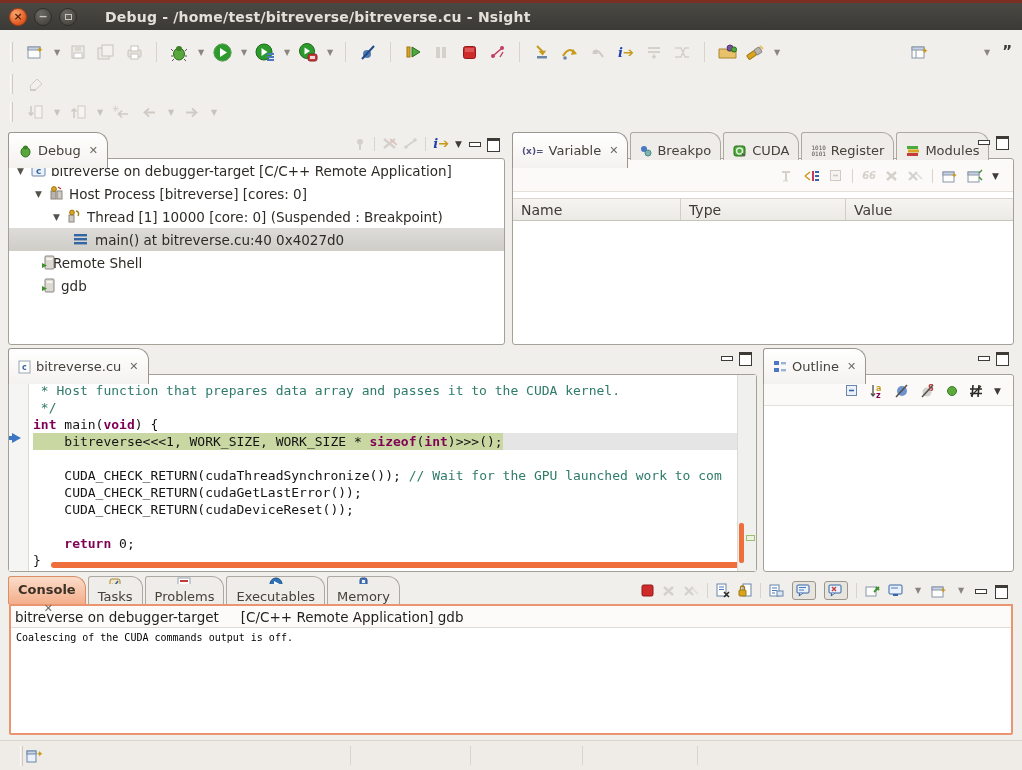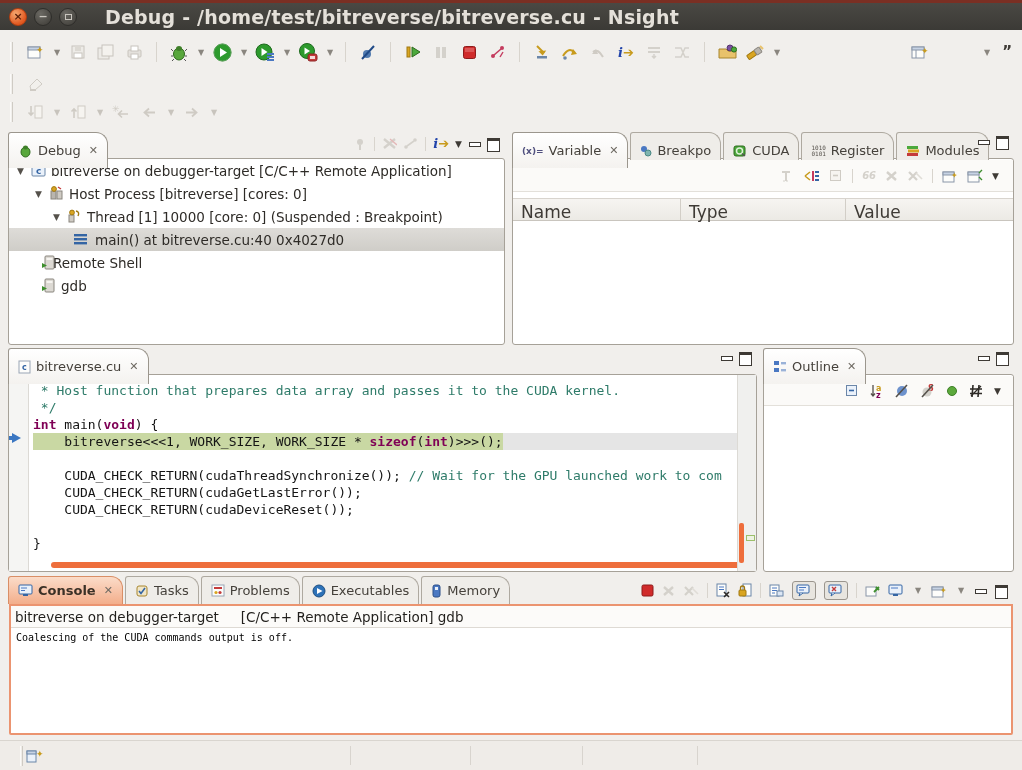--- a/index.html
+++ b/index.html
@@ -10,21 +10,21 @@
   
   .titlebar { position:absolute; left:0; top:0; width:1022px; height:30px;
     background:linear-gradient(#4A4843,#3B3A36); border-top:3px solid #7A2F23;
     display:flex; align-items:center; }
   .winbtns { display:flex; gap:7px; margin-left:9px; }
   .winbtn { width:18px; height:18px; border-radius:50%; display:flex; align-items:center;
     justify-content:center; font-size:11px; font-weight:bold; cursor:default; }
   .winbtn.close { background:radial-gradient(circle at 35% 30%,#F6A871,#E0571F 70%); border:1px solid #B23E10; color:#5E2009; }
   .winbtn.min,.winbtn.max { background:radial-gradient(circle at 35% 30%,#6B6963,#484641 75%); border:1px solid #2E2D2A; color:#C9C5BE; }
   .winbtn.max span { width:7px; height:6px; border:1px solid #C9C5BE; display:block; }
-  .title-text { color:#E4E0D9; font-size:19px; font-weight:bold; margin-left:28px; letter-spacing:.2px; }
+  .title-text { color:#E4E0D9; font-size:14px; font-weight:bold; margin-left:28px; letter-spacing:.2px; }
 
   
   .toolbar { position:absolute; left:0; top:33px; width:1022px; height:96px; background:#F1EFEC; }
   .trow { position:absolute; left:0; display:flex; align-items:center; gap:4px; }
   .trow1 { top:4px;  height:30px; }
   .trow2 { top:38px; height:26px; }
   .trow3 { top:64px; height:30px; }
   .handle { width:3px; height:20px; border-left:1px solid #FBFAF8; border-right:1px solid #CFCBC4; margin:0 6px 0 10px; }
   .tsep { width:1px; height:20px; background:#D8D4CD; margin:0 6px; }
   .tbtn { min-width:24px; height:24px; display:flex; align-items:center; justify-content:center;
@@ -61,21 +61,21 @@
   .trow-item.selected { background:linear-gradient(#DEDCD8,#CFCDC8); }
   .twisty { position:absolute; font-size:9px; color:#55514B; }
   .tlabel { position:absolute; }
   .ticon { position:absolute; width:16px; height:16px; }
 
   
   .vtoolbar { position:absolute; top:28px; left:1px; right:1px; height:32px; display:flex; align-items:center;
               justify-content:flex-end; gap:9px; padding-right:14px; background:#FBFAF8; border-bottom:1px solid #E3E0DA;}
   .vheader { position:absolute; top:66px; left:1px; right:1px; height:23px; display:flex;
              background:linear-gradient(#F6F4F1,#ECEAE5); border-top:1px solid #D8D4CE; border-bottom:1px solid #C9C5BE; }
-  .vcol { font-size:17px; color:#3E3A35; padding:3px 0 0 8px; border-right:1px solid #D2CEC7; }
+  .vcol { font-size:14px; color:#3E3A35; padding:3px 0 0 8px; border-right:1px solid #D2CEC7; }
 
   
   .ed-content { position:absolute; left:1px; right:1px; top:27px; bottom:1px; display:flex; overflow:hidden; }
   .gutter { width:20px; background:#F5F5F3; border-right:1px solid #DCDAD5; position:relative; }
   .codearea { flex:1; position:relative; background:#fff; overflow:hidden;
       font-family:"DejaVu Sans Mono","Liberation Mono",monospace; font-size:13px; }
   .code-lines { position:absolute; left:4px; top:7px; right:0; }
   .code-line { height:17px; line-height:17px; white-space:pre; }
   .code-line.current { background:#e5e5e5; }
   .code-line.current .code-text { background:#C9D8A3; display:inline-block; }
@@ -93,21 +93,21 @@
     justify-content:flex-end; gap:11px; padding-right:12px; background:#FBFAF8; border-bottom:1px solid #E3E0DA; }
 
   
   .console-wrap { position:absolute; left:1px; right:1px; top:28px; bottom:1px;
      border:2px solid #EB9470; border-radius:0 0 2px 2px; background:#fff; }
   .console-titleline { height:22px; background:#FCFBF9; border-bottom:1px solid #DEDAD4;
      font-size:13.5px; color:#211F1C; display:flex; align-items:center; padding-left:4px; }
   .console-titleline .gap { width:22px; }
   .console-body { font-family:"DejaVu Sans Mono","Liberation Mono",monospace; font-size:10px; color:#000;
      padding:4px 0 0 5px; }
-  .ctab { height:28px; border-radius:3px 12px 0 0; }
+  .ctab { height:28px; border-radius:3px 12px 0 0;flex-direction:column; }
   .ctab.active { background:linear-gradient(#FBDCC9,#F3AE8B); border-color:#D98E66; font-weight:bold; color:#3A3026; }
   .console-icons { position:absolute; right:6px; top:5px; display:flex; align-items:center; gap:8px; }
   .toggle-box { border:1px solid #9A958D; background:#E8E5DF; border-radius:3px; padding:2px 3px; display:flex; }
 
   
   .statusbar { position:absolute; left:0; top:740px; width:1022px; height:30px; background:#EFECE8;
      border-top:1px solid #D9D5CF; }
   .sdiv { position:absolute; top:5px; width:1px; height:19px; background:#D8D4CE; }
 </style>
 </head>
@@ -538,20 +538,21 @@
       <div class="code-lines">
           <div class="code-line"><span class="code-text"><span class="cmt"> * Host function that prepares data array and passes it to the CUDA kernel.</span></span></div>
           <div class="code-line"><span class="code-text"><span class="cmt"> */</span></span></div>
           <div class="code-line"><span class="code-text"><span class="kw">int</span><span class="pln"> main(</span><span class="kw">void</span><span class="pln">) {</span></span></div>
           <div class="code-line current"><span class="code-text"><span class="pln">    bitreverse&lt;&lt;&lt;1, WORK_SIZE, WORK_SIZE * </span><span class="kw">sizeof</span><span class="pln">(</span><span class="kw">int</span><span class="pln">)&gt;&gt;&gt;();</span></span></div>
           <div class="code-line"><span class="code-text"><span class="pln"></span></span></div>
           <div class="code-line"><span class="code-text"><span class="pln">    CUDA_CHECK_RETURN(cudaThreadSynchronize()); </span><span class="cmt">// Wait for the GPU launched work to com</span></span></div>
           <div class="code-line"><span class="code-text"><span class="pln">    CUDA_CHECK_RETURN(cudaGetLastError());</span></span></div>
           <div class="code-line"><span class="code-text"><span class="pln">    CUDA_CHECK_RETURN(cudaDeviceReset());</span></span></div>
           <div class="code-line"><span class="code-text"><span class="pln"></span></span></div>
+          <div class="code-line"><span class="code-text"><span class="pln">    </span><span class="kw">return</span><span class="pln"> 0;</span></span></div>
           <div class="code-line"><span class="code-text"><span class="pln">}</span></span></div>
         </div>
       <div class="hscroll"></div>
     </div>
     <div class="overview">
       <div class="ov-vthumb"></div>
       <div class="ov-note"></div>
     </div>
   </div>
 </div>

